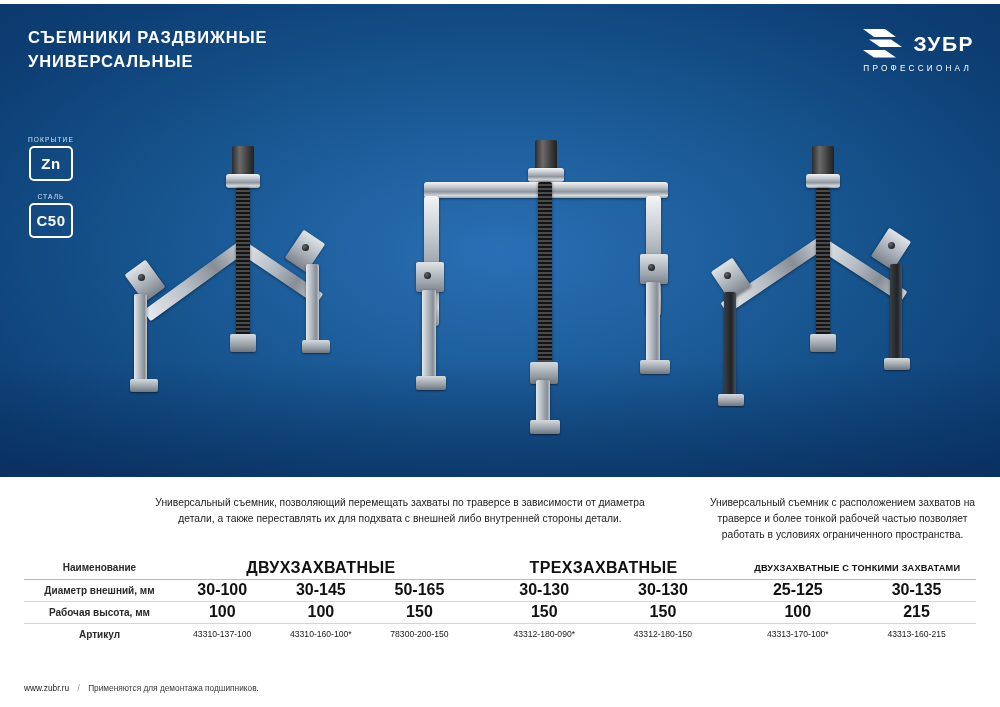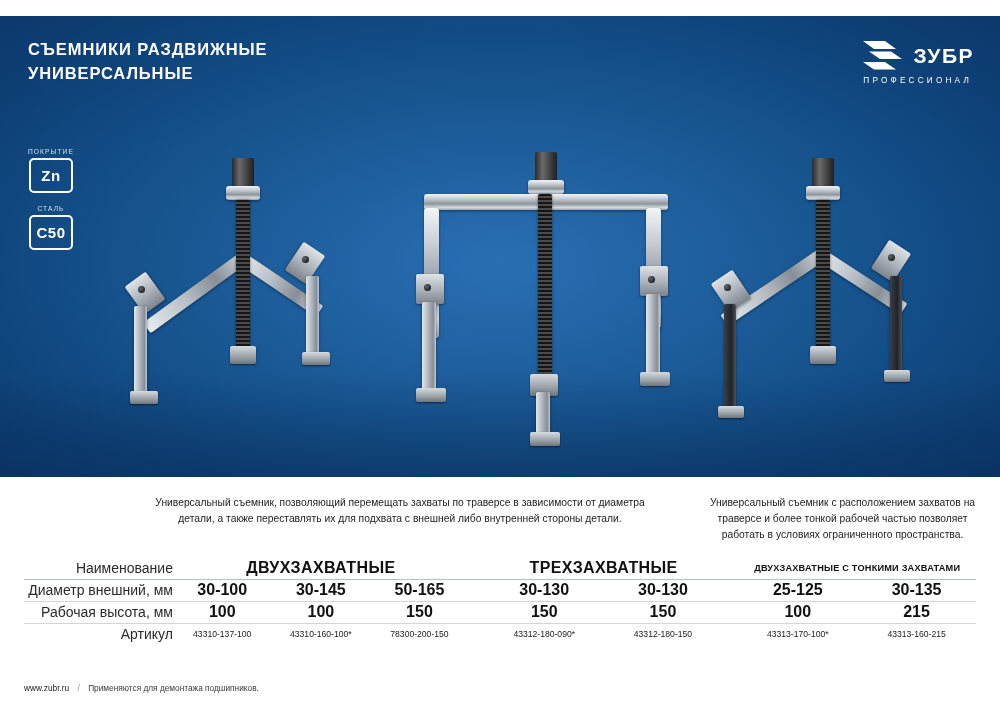--- a/index.html
+++ b/index.html
@@ -16,21 +16,21 @@
   .page {
     position: relative;
     width: 1000px;
     height: 707px;
     background: #ffffff;
   }
 
   
   .hero {
     position: absolute;
-    left: 0; top: 16px;
+    left: 0; top: 4px;
     width: 1000px;
     height: 477px;
     background:
       radial-gradient(ellipse 820px 420px at 50% 52%, #2a6fb5 0%, #17558f 42%, #0d3f75 72%, #0a3164 100%);
     overflow: hidden;
   }
   .hero::after {
     content: "";
     position: absolute;
     left: 0; right: 0; bottom: 0;
@@ -229,25 +229,26 @@
     font-size: 10px;
     color: #111111;
   }
   table.specs th, table.specs td {
     padding: 0;
     vertical-align: middle;
   }
   table.specs tr { height: 22px; }
   .rowline td { border-bottom: 1px solid #d2d6da; }
   .lbl {
-    text-align: right;
-    font-size: 14px;
+    text-align: center;
+    font-size: 10px;
     color: #2a2a2a;
     padding-left: 2px !important;
     white-space: nowrap;
+    font-weight: bold;
   }
   .grp {
     text-align: center;
     font-weight: bold;
     font-size: 16px;
     letter-spacing: 0.4px;
   }
   .grp-sm {
     text-align: center;
     font-weight: bold;

